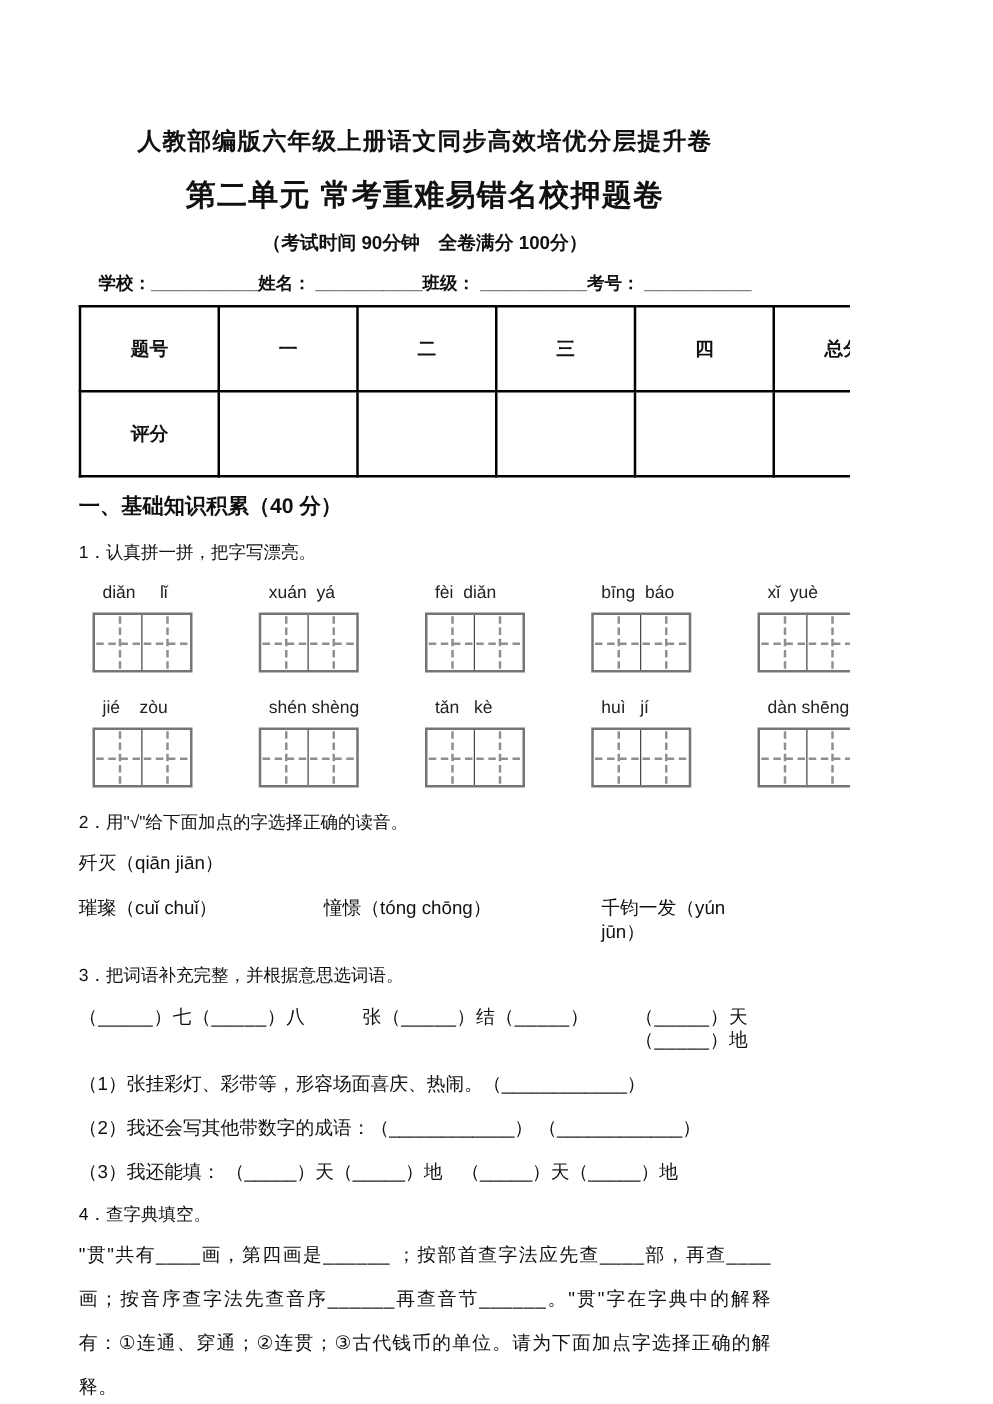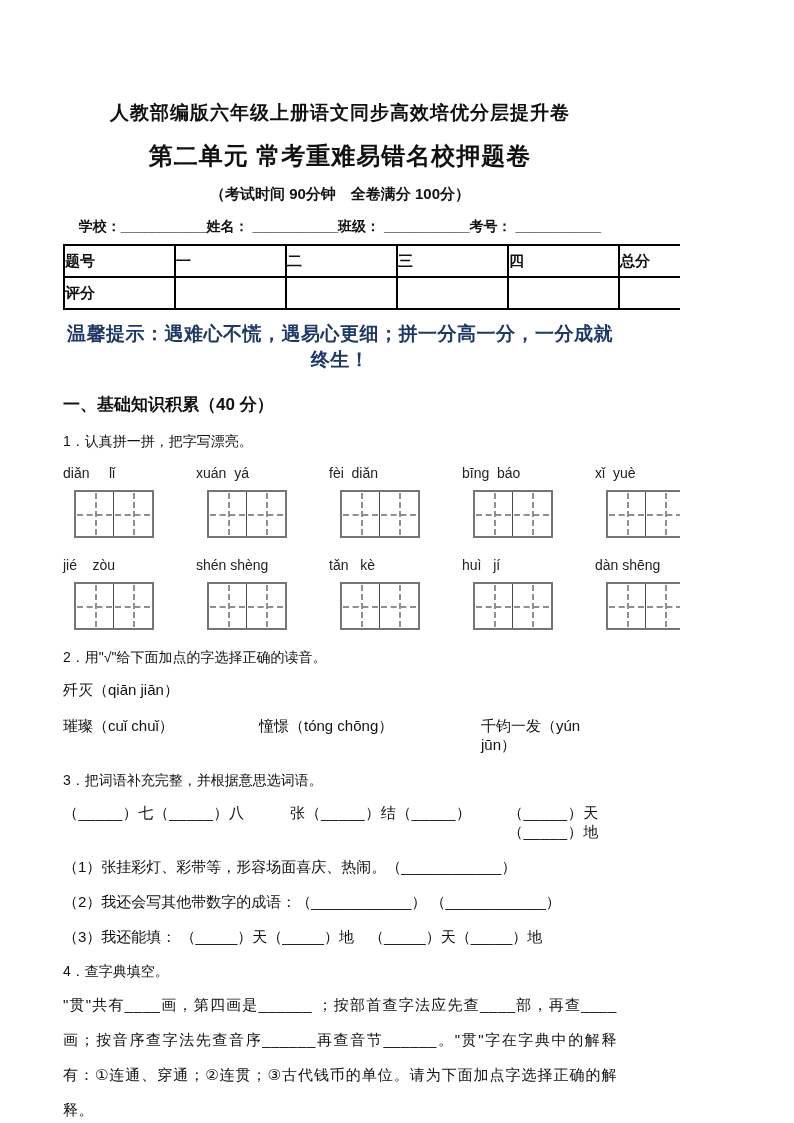--- a/index.html
+++ b/index.html
@@ -14,34 +14,34 @@
     overflow:hidden;
   }
   .title1{font-size:19px;font-weight:bold;text-align:center;margin-bottom:14px;letter-spacing:1px;}
   .title2{font-size:24px;font-weight:bold;text-align:center;margin-bottom:13px;letter-spacing:1px;}
   .exam-info{font-size:15px;font-weight:bold;text-align:center;margin-bottom:14px;}
   .student-line{font-size:14px;font-weight:bold;text-align:center;margin-bottom:8px;white-space:pre;}
   table.score-table{
     width:668px;border-collapse:collapse;table-layout:fixed;margin-bottom:11px;
   }
   table.score-table td{
-    border:2px solid #000;height:30px;
-    font-size:15px;font-weight:bold;padding:0;
+    border:2px solid #000;height:30px;text-align:center;
+    font-size:15px;font-weight:bold;padding:18px;
   }
   .tip{
     font-size:19px;font-weight:bold;text-align:center;
     margin-bottom:20px;letter-spacing:0.5px;
   }
   .sec-heading{font-size:17px;font-weight:bold;margin-bottom:17px;}
   .q-label{font-size:14px;margin-bottom:14px;}
   .pinyin-row{
     display:grid;grid-template-columns:repeat(5,133px);
     font-size:14px;margin-bottom:9px;color:#222;
   }
-  .pinyin-row span{white-space:pre;}
+  .pinyin-row span{white-space:pre;margin-left:19px;}
   .box-row{
     display:grid;grid-template-columns:repeat(5,133px);
     margin-bottom:19px;
   }
   .tzg{display:inline-flex;border:2px solid #757575;background:#fff;width:76px;margin-left:11px;}
   .tzg .cell{width:37px;height:44px;position:relative;}
   .tzg .cell+.cell{border-left:1px solid #4a4a4a;}
   .tzg .cell::before{content:"";position:absolute;left:50%;top:1px;bottom:1px;border-left:2px dashed #8f8f8f;}
   .tzg .cell::after{content:"";position:absolute;top:50%;left:1px;right:1px;border-top:2px dashed #8f8f8f;}
   .q2-row{
@@ -83,21 +83,20 @@
       <td>评分</td>
       <td></td>
       <td></td>
       <td></td>
       <td></td>
       <td></td>
     </tr>
   </tbody>
     </table>
 
-  <div class="tip" style="color:#1f3864;">温馨提示：遇难心不慌，遇易心更细；拼一分高一分，一分成就终生！</div>
 
   <div class="sec-heading">一、基础知识积累（40 分）</div>
 
   <div class="q-label">1．认真拼一拼，把字写漂亮。</div>
 
   <div class="pinyin-row">
     <span>diǎn     lǐ</span>
     <span>xuán  yá</span>
     <span>fèi  diǎn</span>
     <span>bīng  báo</span>

